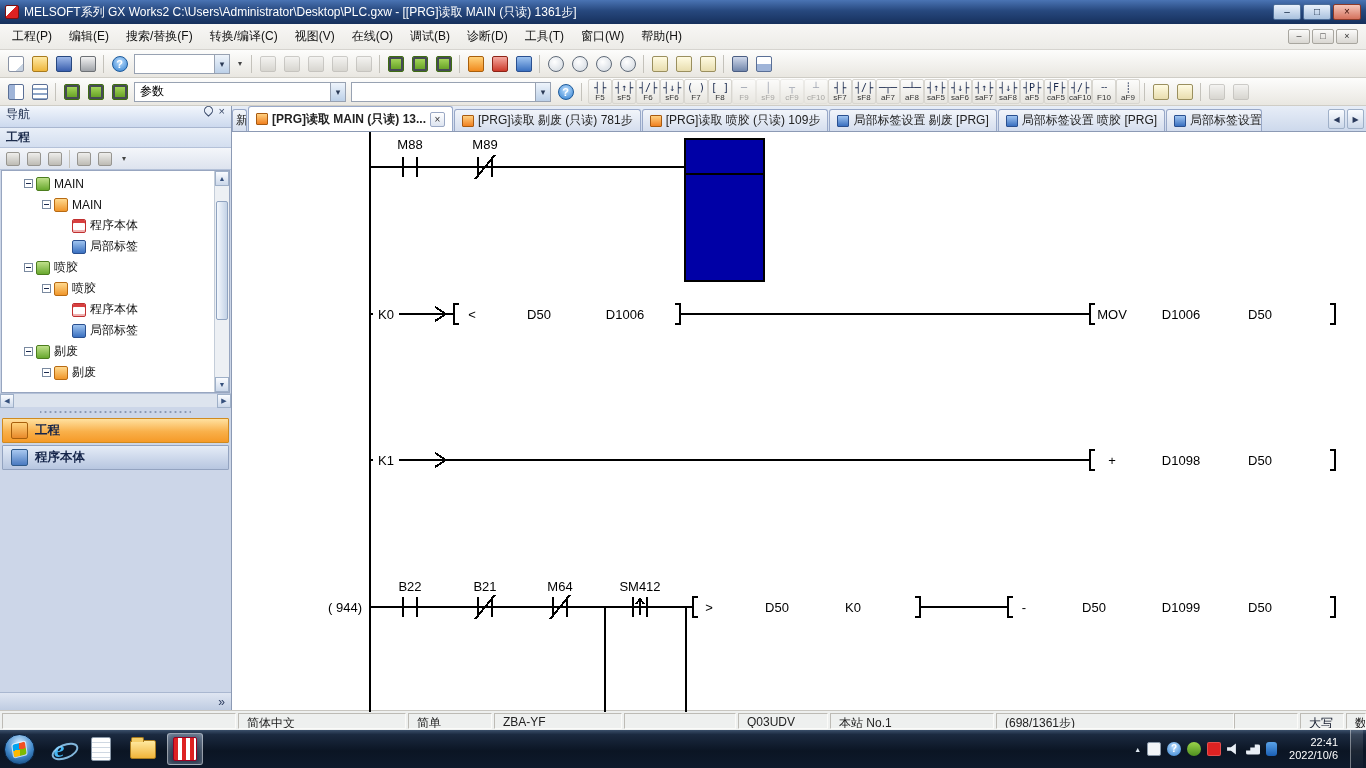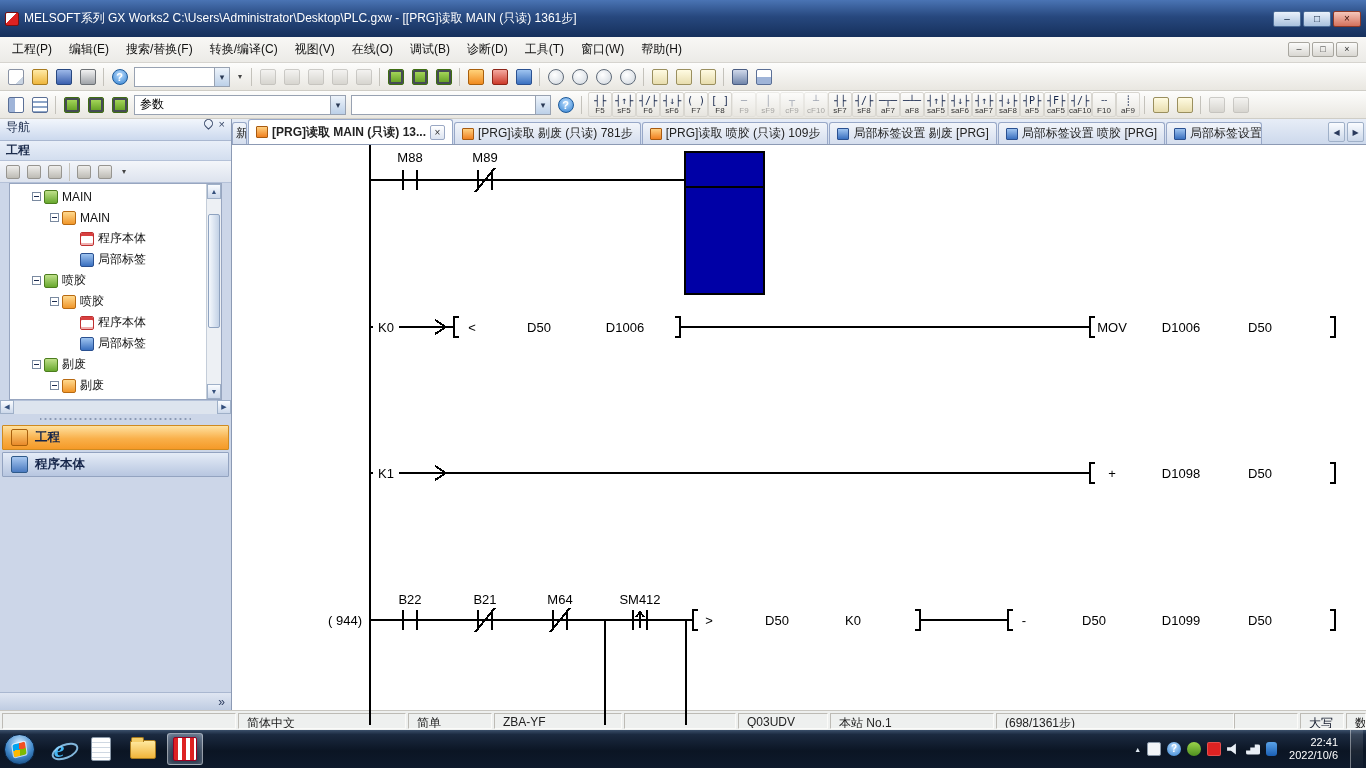--- a/index.html
+++ b/index.html
@@ -1,21 +1,21 @@
 <!DOCTYPE html>
 <html><head>
 <meta charset="utf-8">
 <style>
   *{margin:0;padding:0;box-sizing:border-box}
   html,body{width:1366px;height:768px;overflow:hidden}
   body{font-family:"Liberation Sans",sans-serif;font-size:12px;background:#000}
   .screen{width:1366px;height:768px;position:relative;background:#fff;display:flex;flex-direction:column}
 
   
-  .titlebar{height:37px;display:flex;align-items:center;gap:5px;padding:0 5px;
+  .titlebar{height:24px;display:flex;align-items:center;gap:5px;padding:0 5px;
     background:linear-gradient(180deg,#4a74b4 0%,#27487e 45%,#16305c 100%);color:#fff}
   .appic{width:14px;height:14px;flex:none;background:linear-gradient(135deg,#fff 0 45%,#d22 45% 100%);border:1px solid #7a1010;border-radius:2px}
   .wtitle{flex:1;white-space:nowrap;overflow:hidden;text-overflow:ellipsis;font-size:12px}
   .winbtns{display:flex;gap:2px}
   .winbtn{width:28px;height:16px;text-align:center;line-height:14px;font-size:10px;color:#10243f;
     background:linear-gradient(#eaf2fc,#a9c1dd);border:1px solid #4c6d98;border-radius:2px}
   .winbtn.close{background:linear-gradient(#f6c7bb,#d4715c);border-color:#8d3a28;color:#3a0d05}
 
   
   .menubar{height:26px;display:flex;align-items:center;background:linear-gradient(#f8f7f5,#ecebe7);border-bottom:1px solid #d6d4cf;padding:0 4px}
@@ -68,21 +68,21 @@
     background:linear-gradient(#f2f6fc,#ccd9ee);border-bottom:1px solid #a9b7d0;font-size:12px;color:#1c2c4c}
   .navhdr .sp{flex:1}
   .pinic{width:9px;height:9px;border:1px solid #3a4a6a;border-radius:50% 50% 50% 0;transform:rotate(-45deg)}
   .xic{font-size:11px;color:#3a4a6a;line-height:10px}
   .navsec{height:20px;display:flex;align-items:center;padding:0 6px;font-weight:bold;color:#1c2c4c;
     background:linear-gradient(#e9eff8,#d3deef);border-bottom:1px solid #b4c1d8}
   .treetools{height:22px;display:flex;align-items:center;gap:2px;padding:0 3px;
     background:linear-gradient(#f4f6fa,#dde3ee);border-bottom:1px solid #b4c1d8}
   .treetools .tbtn{width:20px;height:19px}
   .treetools .ic{width:14px;height:14px}
-  .treewrap{flex:1;display:flex;min-height:0;margin:0 9px;background:#fff;border:1px solid #98a6c0}
+  .treewrap{flex:1;display:flex;min-height:0;margin:0 1px;background:#fff;border:1px solid #98a6c0}
   .tree{flex:1;overflow:hidden;padding-top:2px}
   .trow{height:21px;display:flex;align-items:center;white-space:nowrap;font-size:12px;color:#111}
   .expbox{width:9px;height:9px;border:1px solid #7a8aa0;background:#fff;position:relative;margin-right:3px;flex:none}
   .expbox::before{content:"";position:absolute;left:1px;right:1px;top:3px;height:1px;background:#1c2c50}
   .expspace{width:12px;flex:none}
   .tic{width:14px;height:14px;flex:none;margin-right:4px;border-radius:2px}
   .tic-program-group{background:linear-gradient(#bfe08a,#68a82e);border:1px solid #4c7d1e}
   .tic-program{background:linear-gradient(#ffd98e,#f0962a);border:1px solid #b86a12}
   .tic-program-body{background:#fff;border:1px solid #c03030;box-shadow:inset 0 3px 0 #d84040,inset 0 -2px 0 #f0b0b0}
   .tic-local-label{background:linear-gradient(#9fc4f0,#3a70c0);border:1px solid #2a5090}

